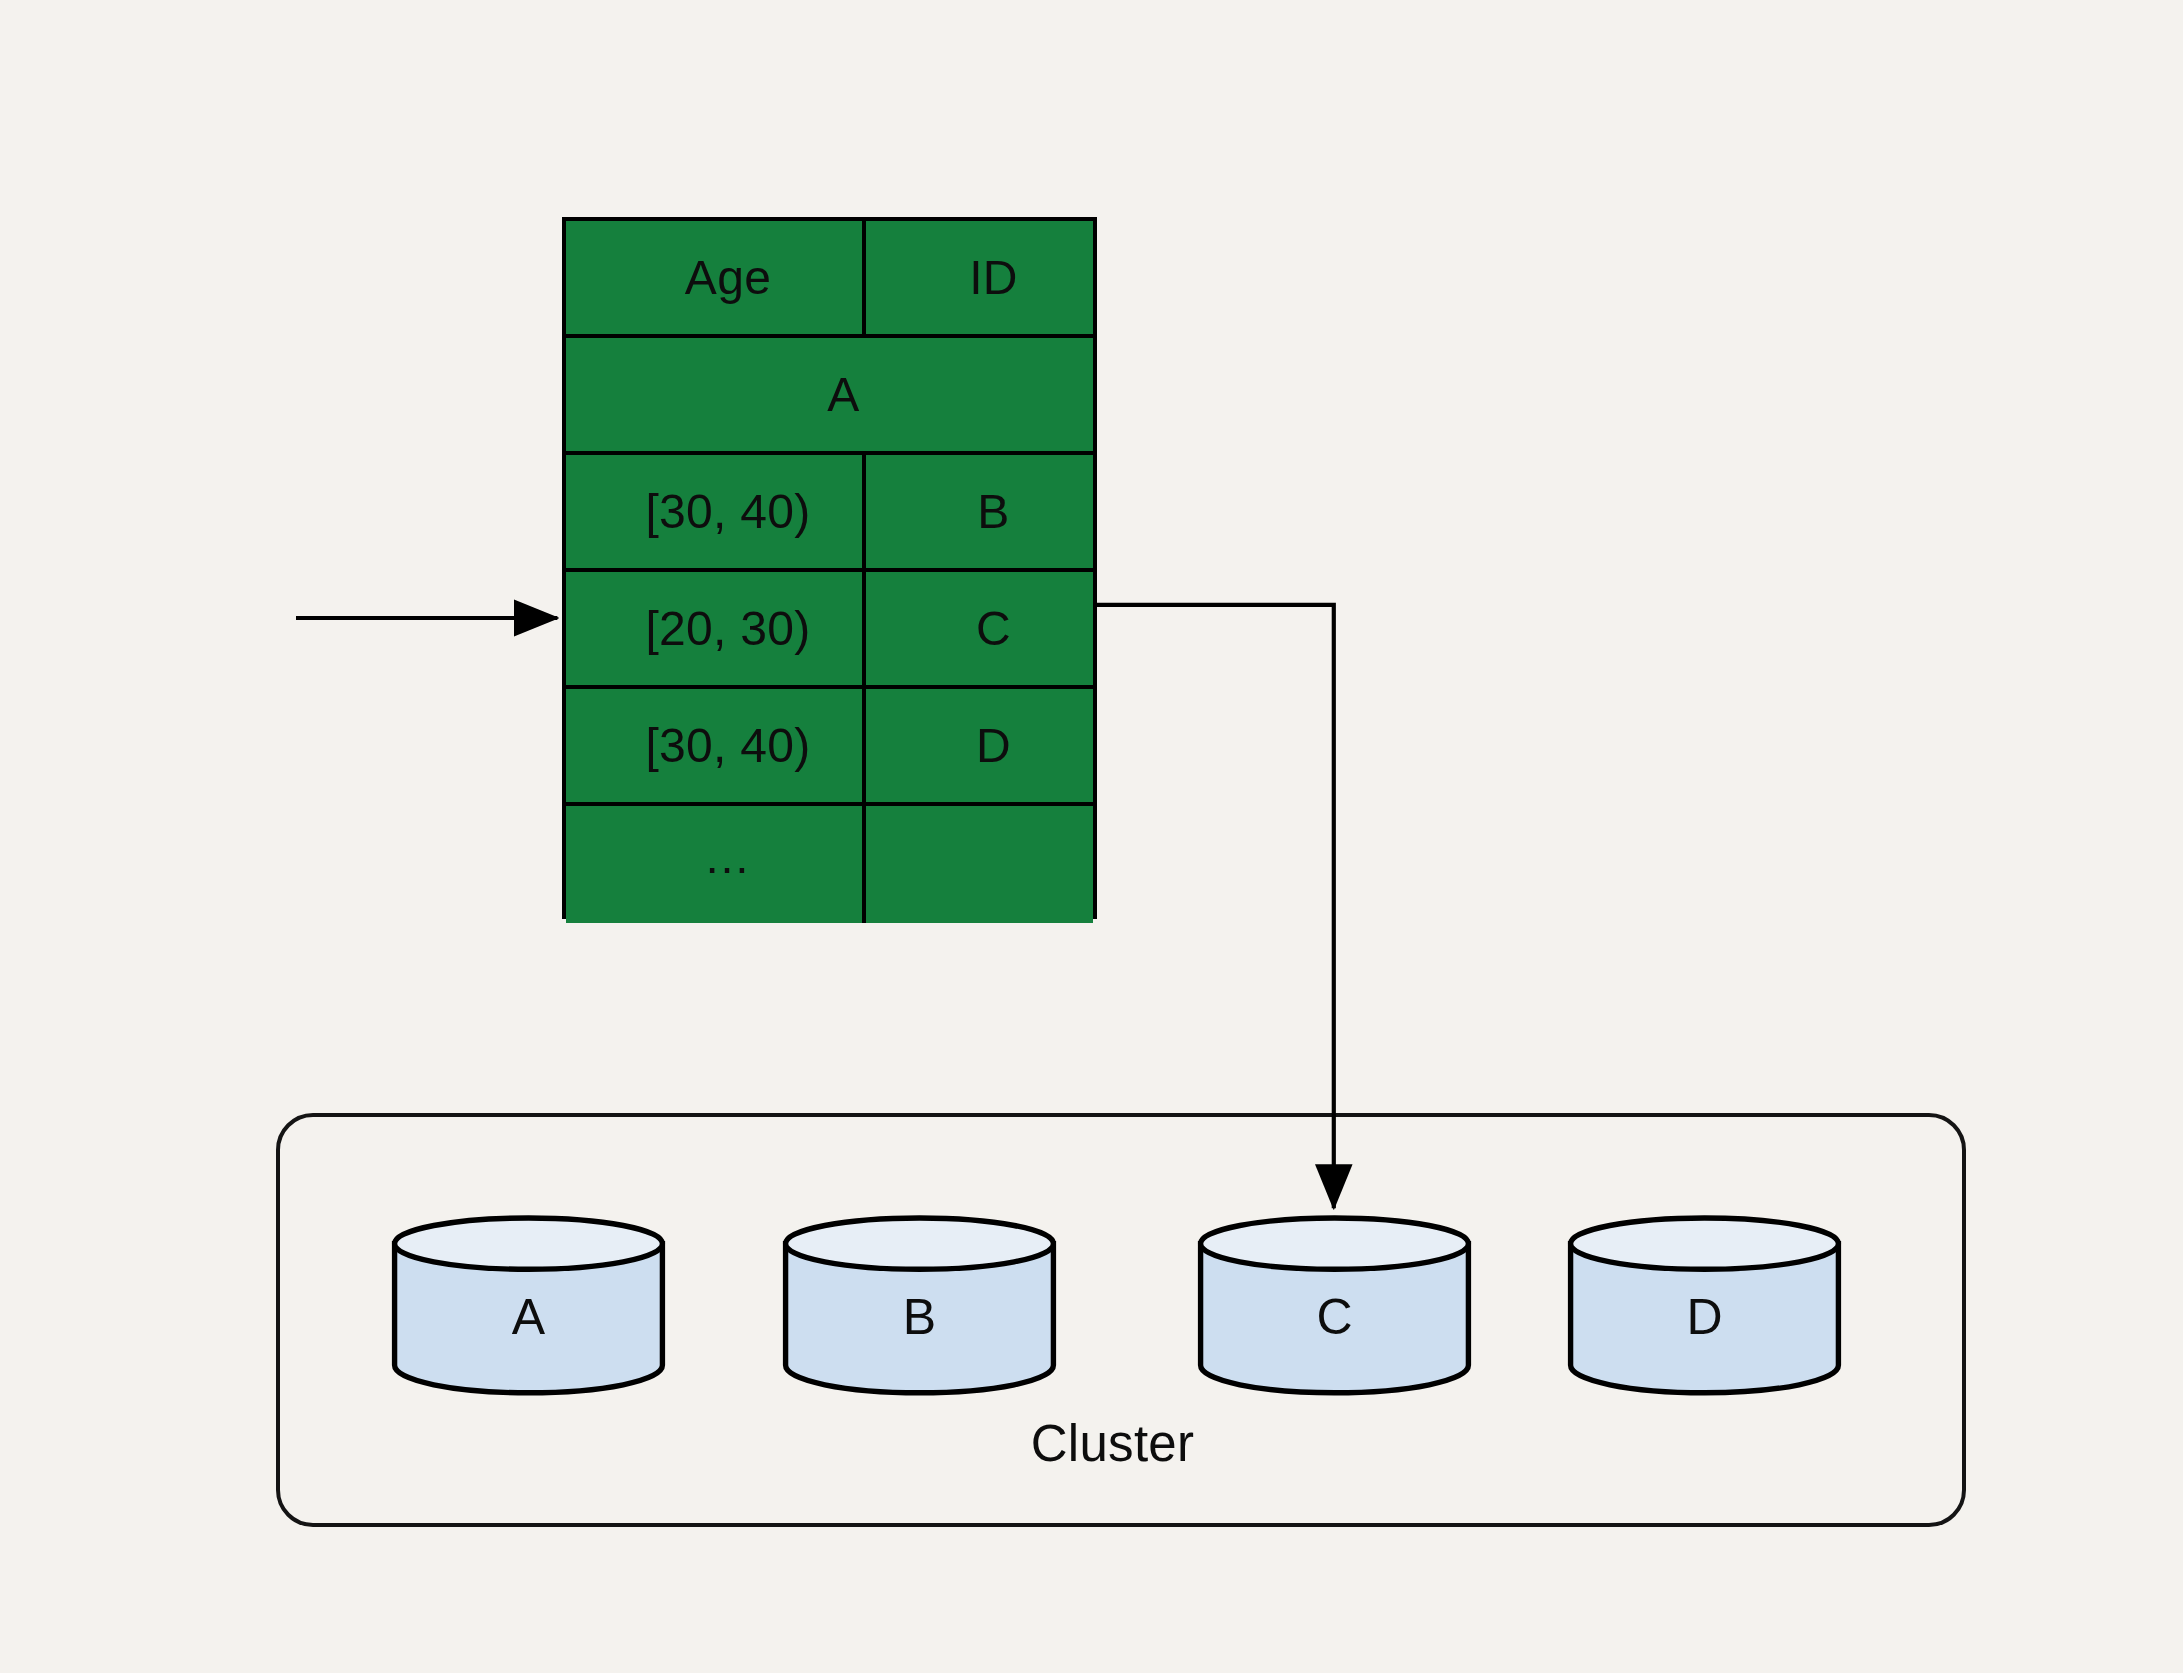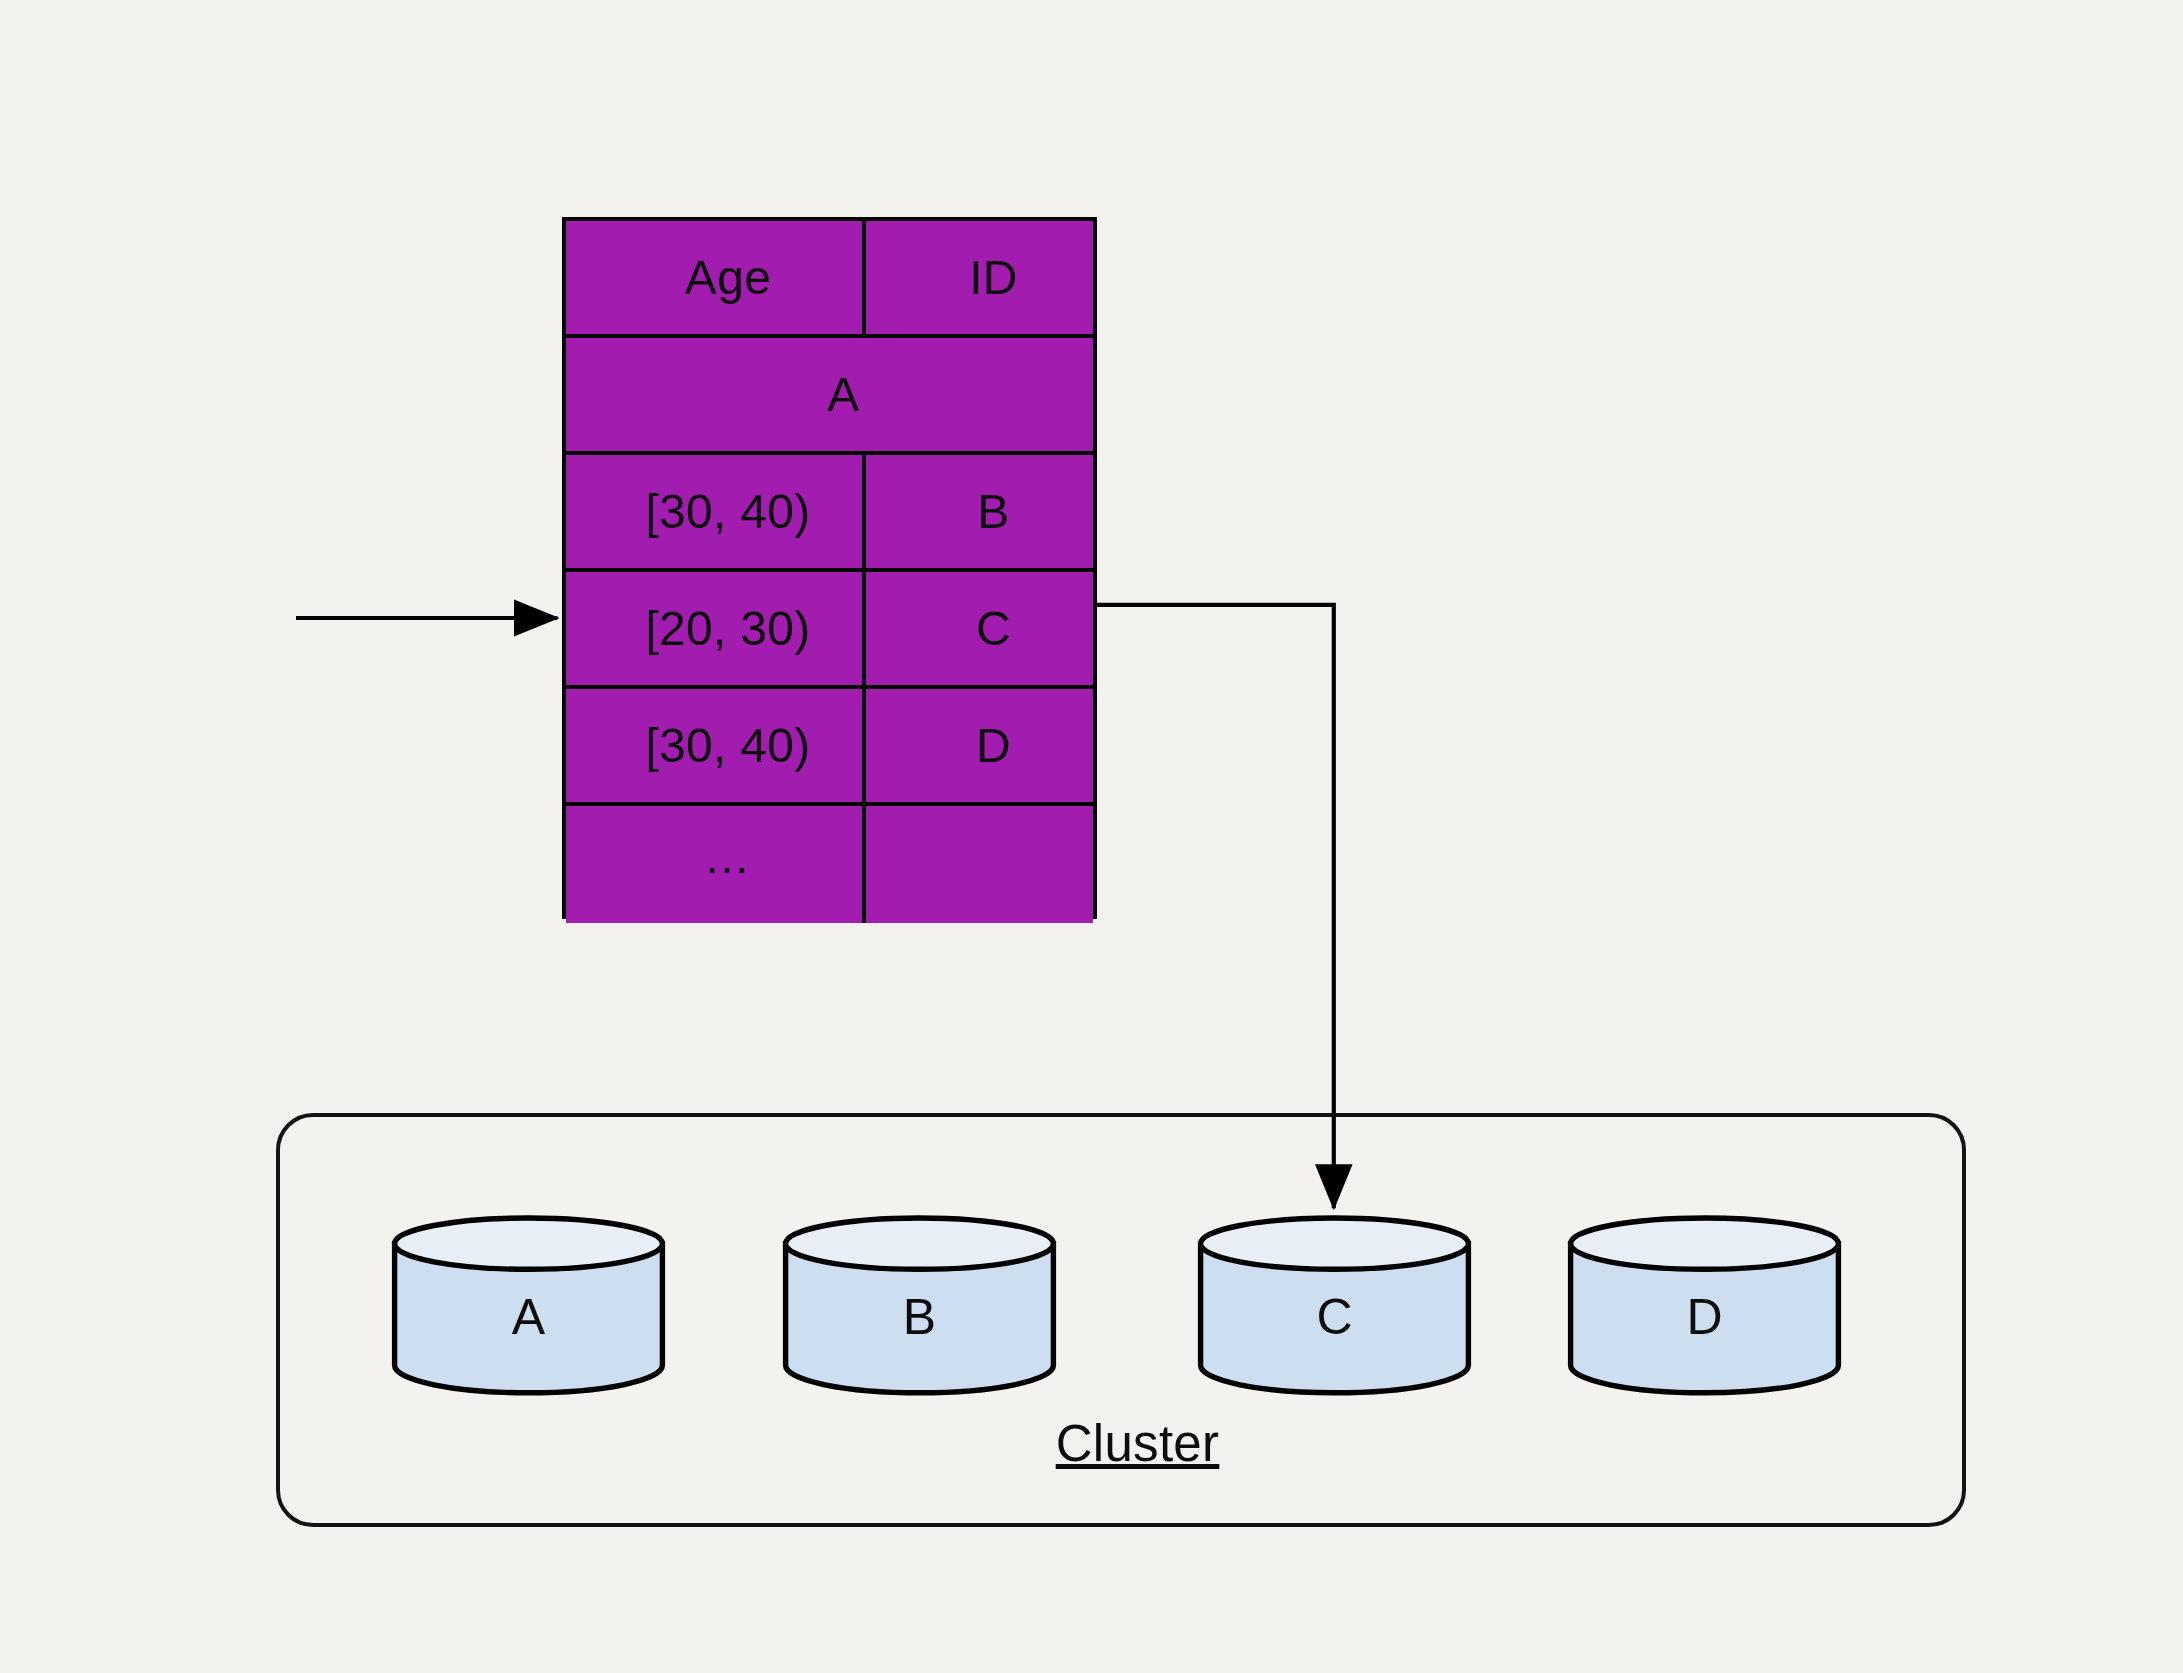--- a/index.html
+++ b/index.html
@@ -46,21 +46,21 @@
     border-bottom: 4.2px solid #000;
   }
   .table-row.last {
     border-bottom: none;
   }
   .cell {
     box-sizing: border-box;
     display: flex;
     align-items: center;
     justify-content: center;
-    background: #a21caf;
+    background: #15803d;
     color: #0d0d0d;
     font-size: 48px;
     line-height: 1;
     letter-spacing: 0.3px;
     white-space: nowrap;
     padding-left: 28px;
   }
   .cell.age {
     flex: 0 0 300px;
     border-right: 4.2px solid #000;
@@ -93,22 +93,21 @@
     width: 2183px;
     text-align: center;
     font-size: 51px;
     line-height: 1;
     color: #0d0d0d;
     letter-spacing: 0.3px;
   }
   
   .cluster-label > span {
     position: relative;
-    left: 46px;
-    text-decoration: underline;
+    left: 21px;
   }
 
   
   .db {
     position: absolute;
     width: 275px;
     height: 179px;
   }
   .db svg { display: block; width: 100%; height: 100%; overflow: visible; }
   .db .db-label {

